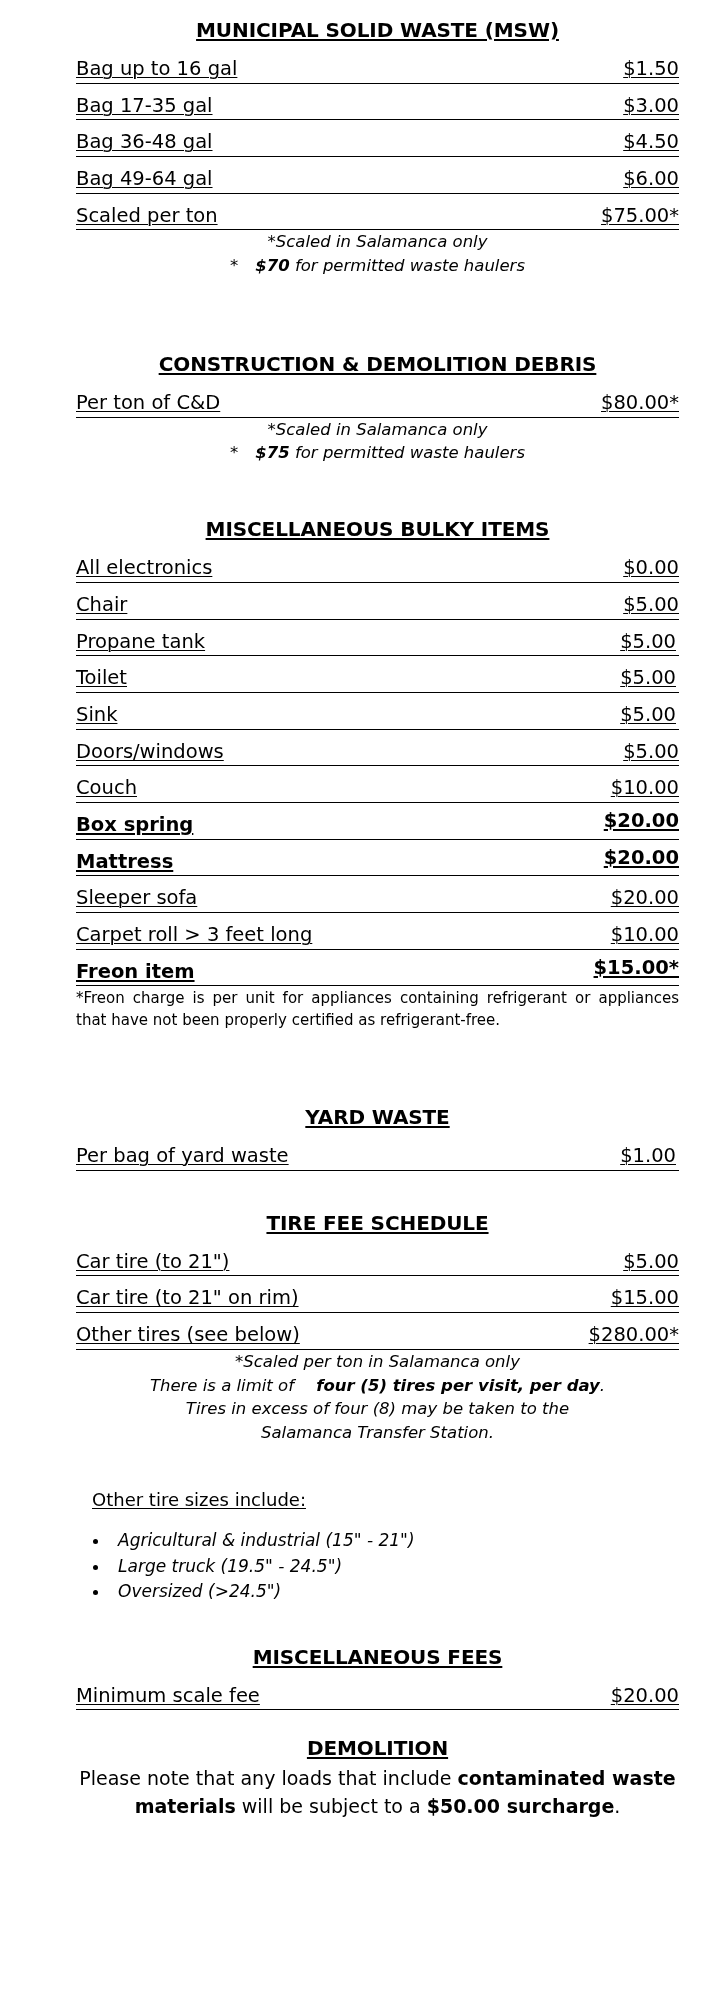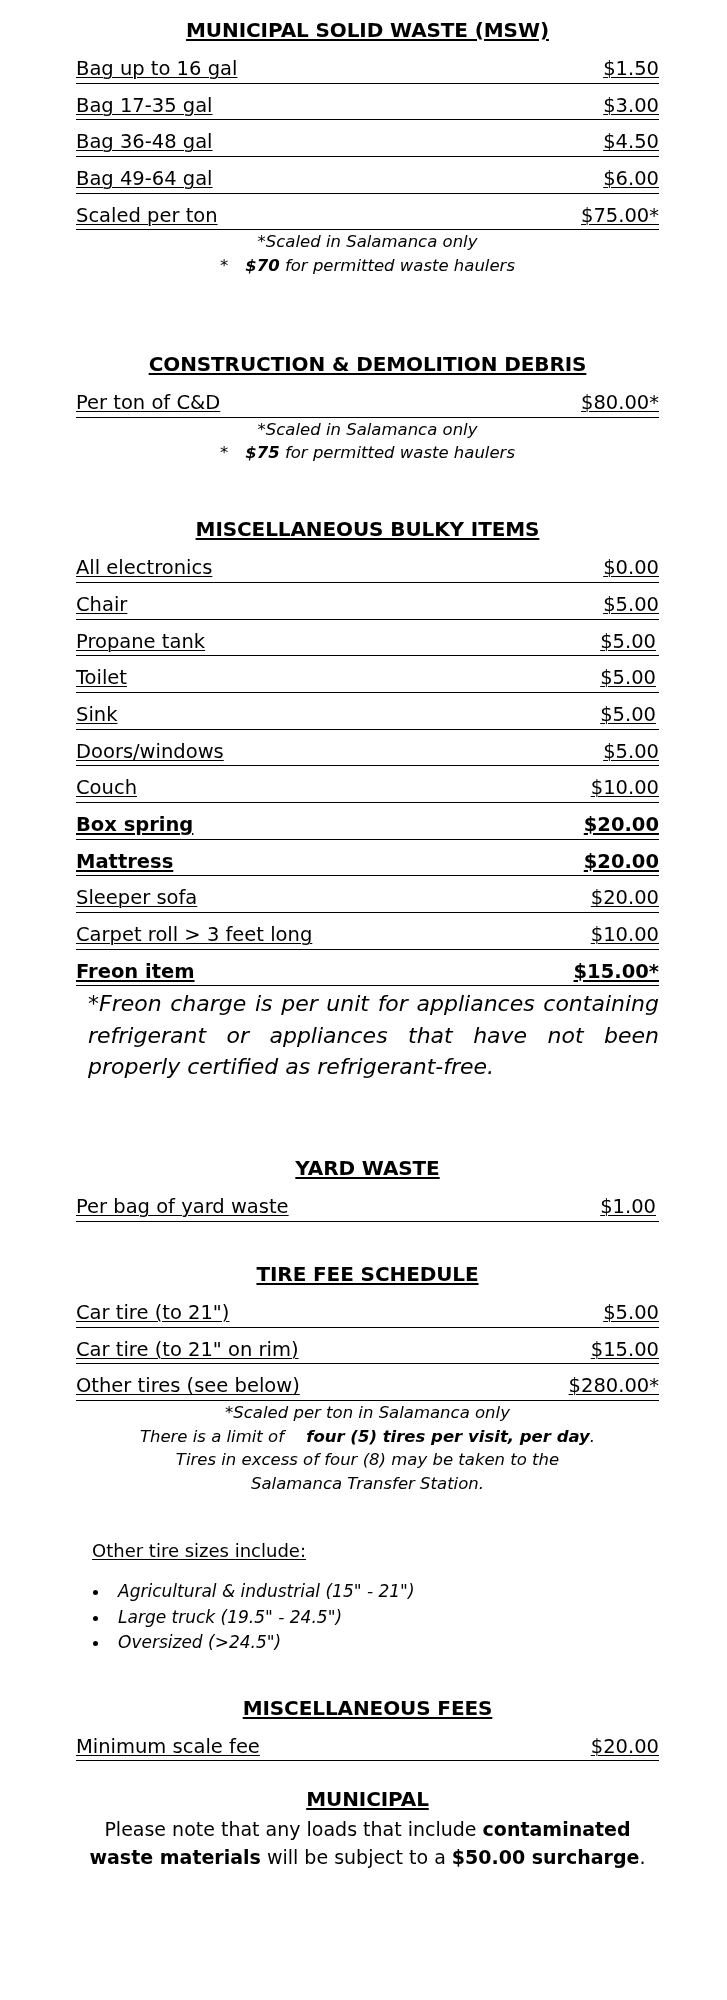--- a/index.html
+++ b/index.html
@@ -10,21 +10,21 @@
   body {
     width: 727px;
     min-height: 2000px;
     font-family: "DejaVu Sans", "Liberation Sans", sans-serif;
     color: #000000;
     -webkit-font-smoothing: antialiased;
   }
   .page {
     width: 727px;
     box-sizing: border-box;
-    padding: 18px 68px 10px 76px;
+    padding: 18px 48px 10px 76px;
   }
 
   
   .section-heading {
     text-align: center;
     font-weight: bold;
     font-size: 20px;
     letter-spacing: -0.1px;
     margin: 0 0 4px 0;
     line-height: 1.25;
@@ -53,20 +53,21 @@
     margin-top: 8px;
   }
   .fee-row .price {
     text-decoration: underline;
     text-underline-offset: 2px;
     text-decoration-thickness: 1.1px;
     padding-left: 12px;
   }
   .fee-row.bold {
     font-weight: bold;
+    align-items: center;
   }
   .fee-row.bold .label,
   .fee-row.bold .price {
     text-decoration-thickness: 2px;
   }
   .fee-row.trail .price {
     padding-right: 3px;
   }
 
   
@@ -78,24 +79,23 @@
     margin: 1px 0 0 0;
   }
   .note b {
     font-weight: bold;
     margin-left: 17px;
   }
 
   
   .note-justified {
     text-align: justify;
-    font-style: italic;
-    font-size: 22px;
+    font-size: 15px;
     line-height: 1.42;
-    margin: 2px 0 0 12px;
+    margin: 2px 0 0 0;
   }
 
   
   .lead-underline {
     font-size: 18px;
     line-height: 1.4;
     margin: 16px;
   }
   .lead-underline span {
     text-decoration: underline;
@@ -284,17 +284,17 @@
     <div class="section-heading"><span class="ul">MISCELLANEOUS FEES</span></div>
     <div class="fee-row">
       <span class="label">Minimum scale fee</span>
       <span class="price">$20.00</span>
     </div>
   </div>
 
   <div class="gap-sm"></div>
 
   <div>
-    <div class="section-heading"><span class="ul">MUNICIPAL</span></div>
+    <div class="section-heading"><span class="ul">DEMOLITION</span></div>
     <div class="surcharge-body"><span>Please note that any loads that include </span><b>contaminated waste materials</b><span> will be subject to a </span><b>$50.00 surcharge</b><span>.</span></div>
   </div>
 
 </div>
 
 </body></html>

